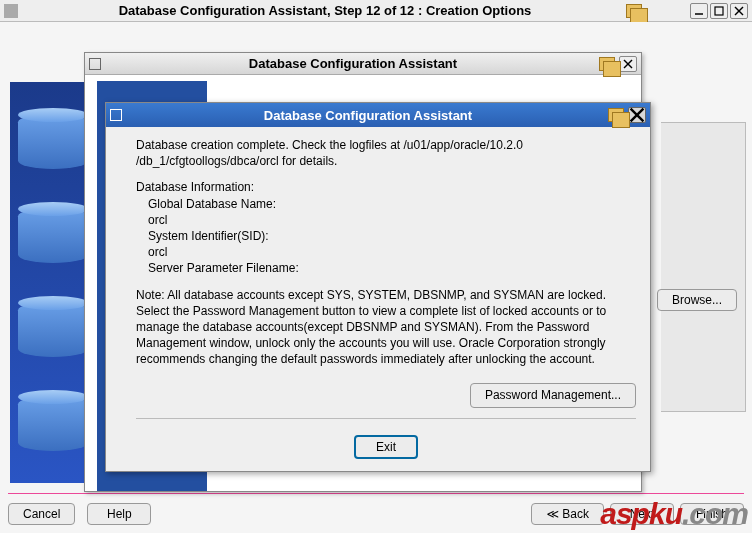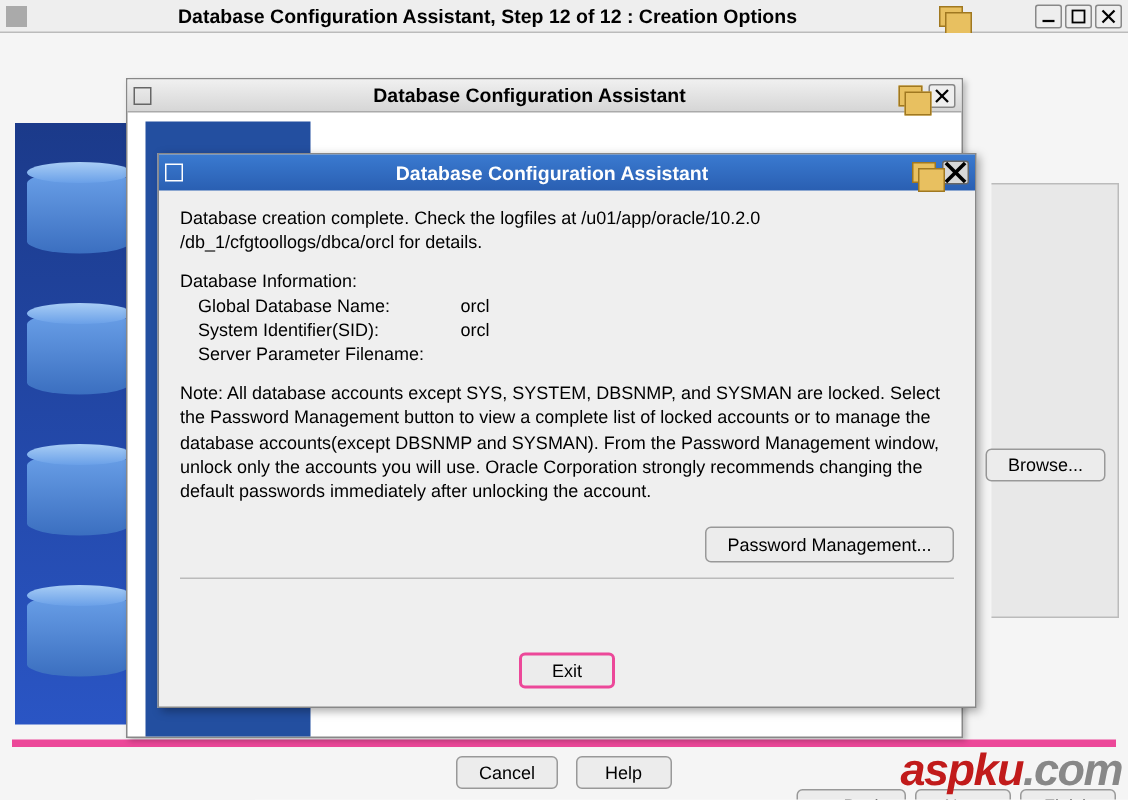--- a/index.html
+++ b/index.html
@@ -84,55 +84,54 @@
     border-radius: 50%;
   }
 
   
   .bottom-bar {
     position: absolute;
     left: 8px; right: 8px; bottom: 6px;
     height: 34px;
     display: flex;
     align-items: center;
-    border-top: 5px solid #ec4899;
+    border-top: 1px solid #ec4899;
     padding-top: 6px;
-    flex-direction: column;
   }
   .bottom-bar .left-btns { display: flex; gap: 12px; }
   .bottom-bar .right-btns { margin-left: auto; display: flex; gap: 6px; }
   .btn {
     background: #ececec;
     border: 1px solid #999;
     border-radius: 4px;
     padding: 3px 14px;
     font-size: 12px;
     cursor: pointer;
     min-width: 64px;
     text-align: center;
   }
   .btn.focused {
-    border: 2px solid #ec4899;
+    border: 2px solid #0369a1;
     padding: 2px 1px;
   }
 
   
   .right-panel-fragment {
     position: absolute;
     right: 6px;
     top: 100px;
     width: 85px;
     height: 290px;
     background: #e8e8e8;
     border: 1px solid #bbb;
     border-left: none;
   }
   .right-panel-fragment .browse-btn {
     position: absolute;
-    top: 176px;
+    top: 166px;
     right: 8px;
   }
 
   
   .window2 {
     position: absolute;
     left: 84px; top: 30px;
     width: 558px;
     height: 440px;
     background: #fff;
@@ -215,24 +214,25 @@
     border: 1px solid #a07820;
   }
 
   .dialog-body {
     padding: 10px 14px 6px 14px;
     font-size: 12px;
     line-height: 1.35;
     height: calc(100% - 24px);
     display: flex;
     flex-direction: column;
+    margin-left: 16px;
   }
   .dialog-body .para { margin-bottom: 10px; }
   .info-table { margin-left: 12px; }
-  .info-row { display: flex; }
+  .info-row { display: flex; flex-direction: column; }
   .info-label { width: 175px; }
   .pm-row { display: flex; justify-content: flex-end; margin-top: 6px; }
   .exit-row { display: flex; justify-content: center; margin-top: auto; margin-bottom: 6px; }
   .sep { border-top: 1px solid #bbb; margin-top: 10px; }
 
   
   .watermark {
     position: absolute;
     right: 4px; bottom: 2px;
     display: flex;

